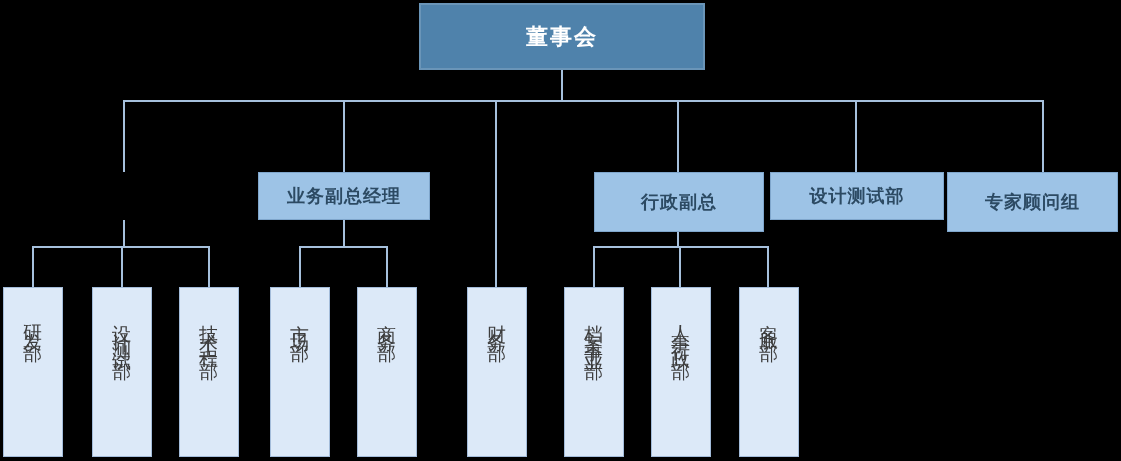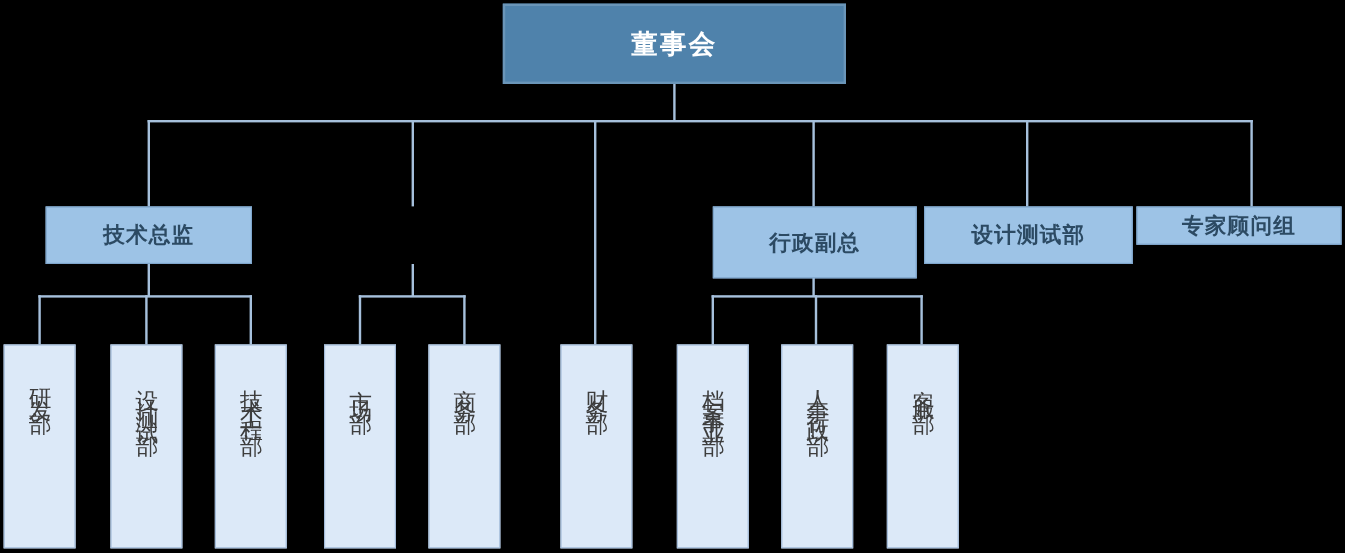--- a/index.html
+++ b/index.html
@@ -94,30 +94,30 @@
   <div class="line v" style="left:677px;top:220px;height:27px"></div>
   <div class="line h" style="left:593px;top:246px;width:176px"></div>
   <div class="line v" style="left:593px;top:246px;height:41px"></div>
   <div class="line v" style="left:679px;top:246px;height:41px"></div>
   <div class="line v" style="left:767px;top:246px;height:41px"></div>
 
   <div class="node root-node" style="left:419px;top:3px;width:286px;height:67px">
     <span>董事会</span>
   </div>
 
-  <div class="node l2-node" style="left:38px;top:172px;width:172px;height:48px">
-    <span>技术总监</span>
+  <div class="node l2-node" style="left:258px;top:172px;width:172px;height:48px">
+    <span>业务副总经理</span>
   </div>
   <div class="node l2-node" style="left:594px;top:172px;width:170px;height:60px">
     <span>行政副总</span>
   </div>
   <div class="node l2-node" style="left:770px;top:172px;width:174px;height:48px">
     <span>设计测试部</span>
   </div>
-  <div class="node l2-node" style="left:947px;top:172px;width:171px;height:32px">
+  <div class="node l2-node" style="left:947px;top:172px;width:171px;height:60px">
     <span>专家顾问组</span>
   </div>
 
   <div class="node dept-node" style="left:3px;top:287px;width:60px;height:170px">
     <span class="vtext">研发部</span>
   </div>
   <div class="node dept-node" style="left:92px;top:287px;width:60px;height:170px">
     <span class="vtext">设计测试部</span>
   </div>
   <div class="node dept-node" style="left:179px;top:287px;width:60px;height:170px">

